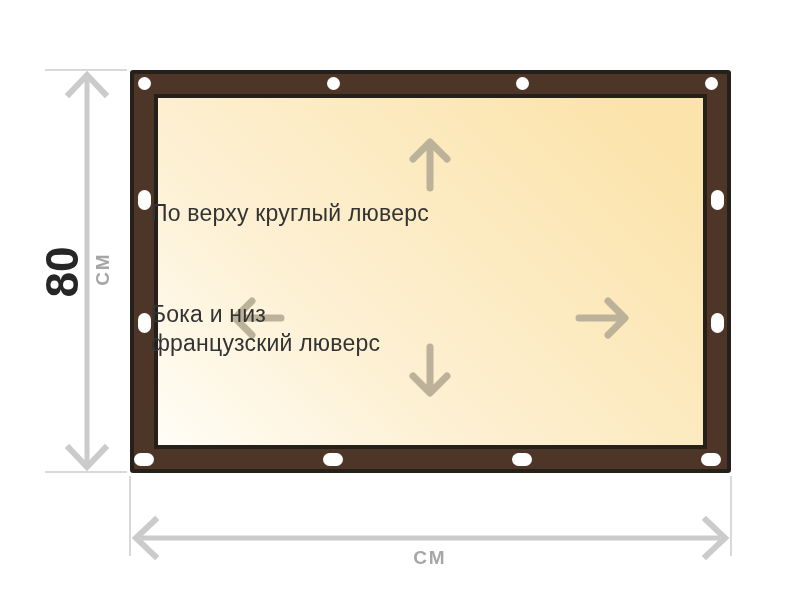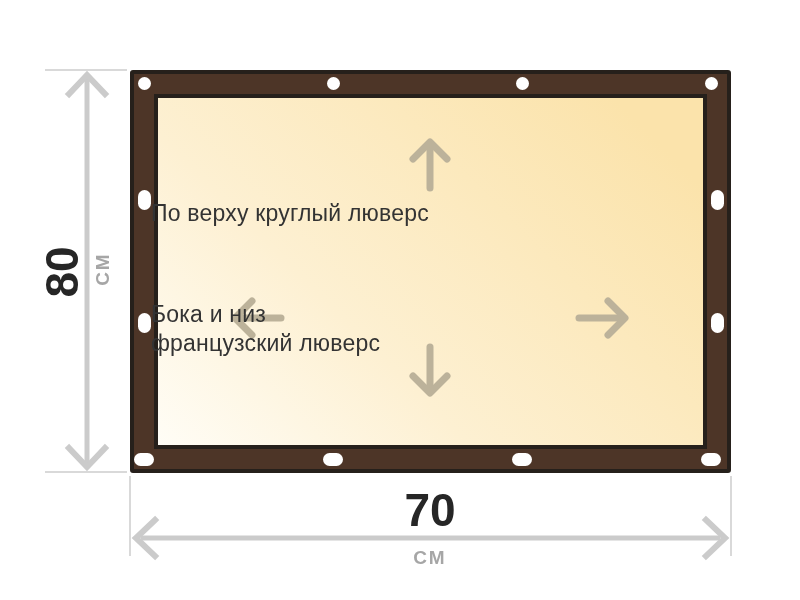--- a/index.html
+++ b/index.html
@@ -158,16 +158,15 @@
 
   <div class="label label-top">По верху круглый люверс</div>
   <div class="label label-mid">
     <div>Бока и низ</div>
     <div>французский люверс</div>
   </div>
 
   <div class="dim-number height-number">80</div>
   <div class="dim-unit height-unit">см</div>
 
-  <div class="dim-number width-number">70</div>
   <div class="dim-unit width-unit">см</div>
 
 </div>
 
 </body></html>

